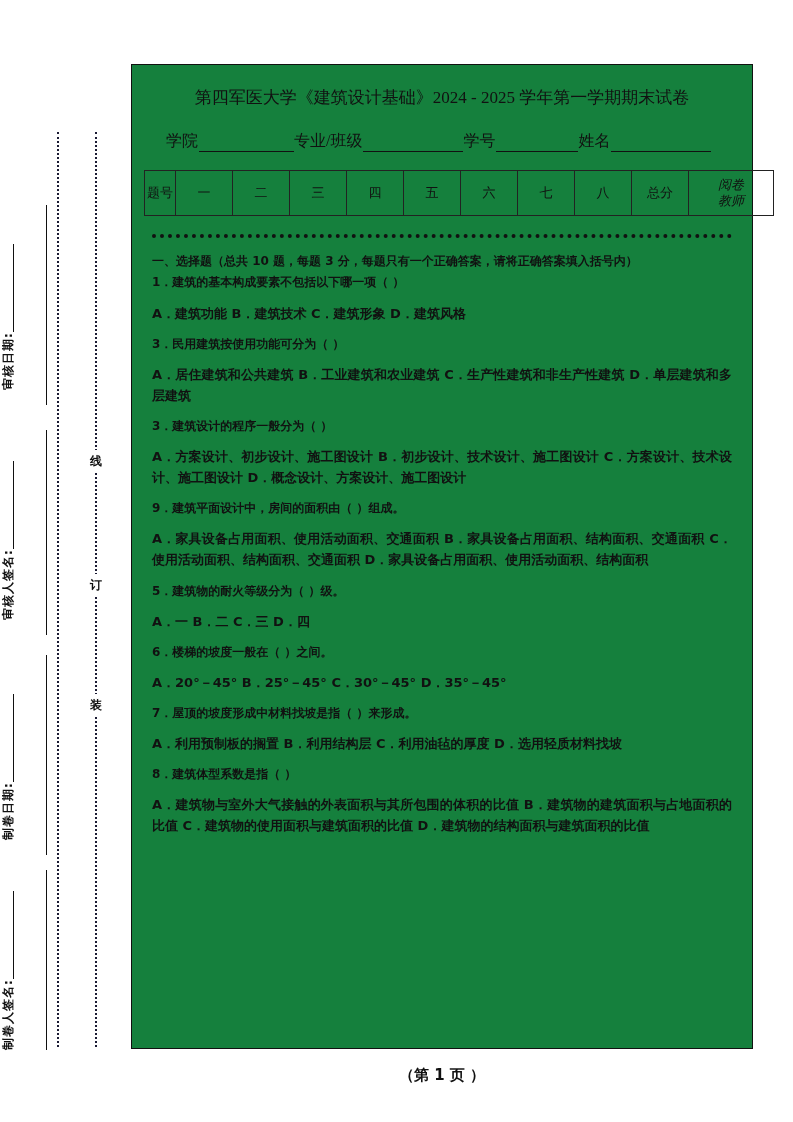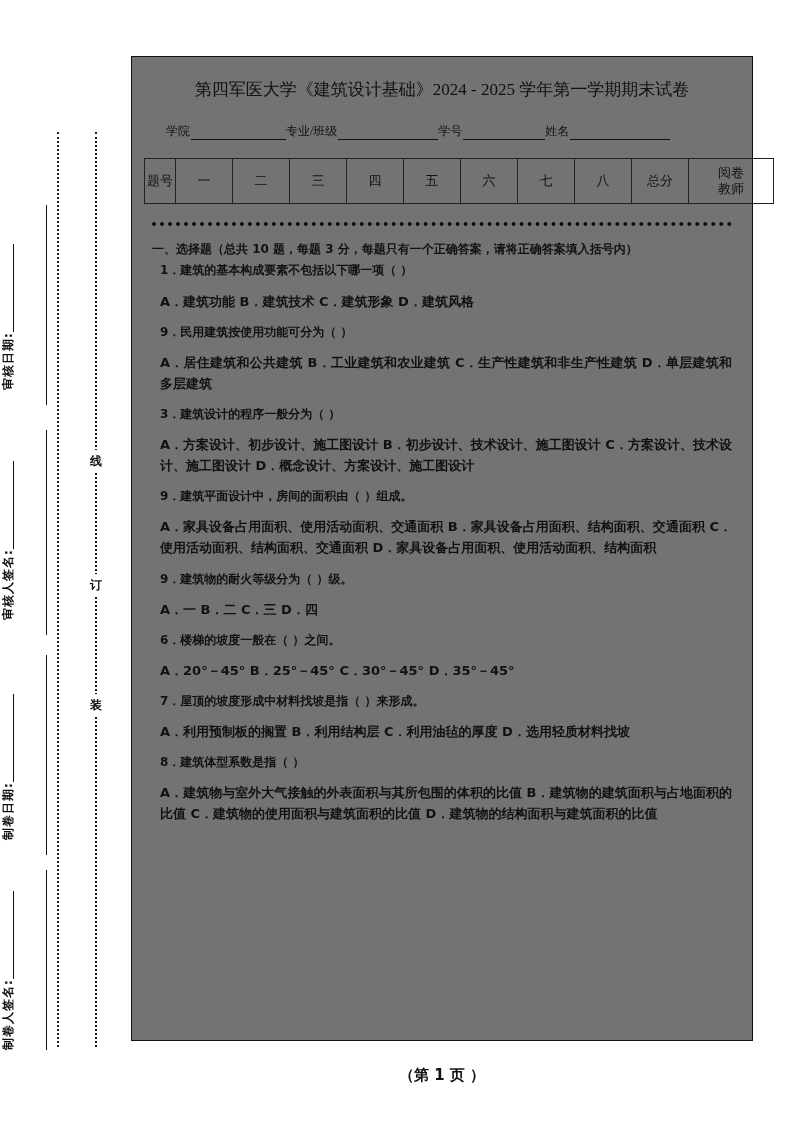--- a/index.html
+++ b/index.html
@@ -69,43 +69,43 @@
     font-weight: bold;
     background: #ffffff;
     padding: 3px 0;
     font-family: "DejaVu Sans", "Liberation Sans", sans-serif;
   }
 
   
   #paper-frame {
     position: absolute;
     left: 131px;
-    top: 56px;
+    top: 64px;
     width: 622px;
     height: 985px;
     border: 1.5px solid #111;
     box-sizing: border-box;
-    background: #737373;
+    background: #15803d;
   }
   .frame-inner {
     padding: 12px 12px 0 12px;
   }
 
   #exam-title {
     font-size: 17px;
     line-height: 30px;
     text-align: center;
     font-weight: normal;
     margin: 6px 6px 0 6px;
     font-family: "Liberation Serif", "DejaVu Serif", serif;
   }
 
   #student-info {
     margin: 18px 10px 0 22px;
-    font-size: 12px;
+    font-size: 16px;
     display: flex;
     align-items: flex-end;
     white-space: nowrap;
   }
   #student-info .field-label { padding-right: 1px; }
   #student-info .blank {
     display: inline-block;
     border-bottom: 1px solid #111;
     height: 13px;
   }
@@ -124,38 +124,38 @@
   #score-table td {
     border: 1px solid #222;
     text-align: center;
     vertical-align: middle;
     font-size: 13px;
     height: 22px;
     padding: 0;
   }
   #score-table td.head-cell { height: 44px; }
   #score-table td.label-cell { width: 30px; line-height: 1.05; }
-  #score-table td.teacher-cell { width: 84px; line-height: 1.2; }
+  #score-table td.teacher-cell { width: 84px; line-height: 1.2; font-style: italic; }
   #score-table td.total-cell { width: 56px; }
   .stack { display: block; }
 
   
   #section-separator {
     margin: 14px 8px 0 8px;
     height: 4px;
     border-bottom: 4px dotted #111;
   }
 
   
   #question-body {
     margin: 14px 8px 0 8px;
     font-size: 12.5px;
     line-height: 1.55;
   }
-  .q-block { margin-bottom: 11px; margin-left: 8px; }
+  .q-block { margin-bottom: 11px; }
   .q-section-head {
     margin-bottom: 2px;
     font-weight: bold;
     font-family: "DejaVu Sans", "Liberation Sans", sans-serif;
     font-size: 12px;
     line-height: 1.62;
     text-align: justify;
   }
   .q-stem {
     font-weight: bold;
@@ -258,36 +258,36 @@
     <div id="question-body">
 
       <div class="q-section-head">一、选择题（总共 10 题，每题 3 分，每题只有一个正确答案，请将正确答案填入括号内）</div>
 
       <div class="q-block">
         <div class="q-stem">1．建筑的基本构成要素不包括以下哪一项（   ）</div>
         <div class="q-options">A．建筑功能   B．建筑技术   C．建筑形象   D．建筑风格</div>
       </div>
 
       <div class="q-block">
-        <div class="q-stem">9．民用建筑按使用功能可分为（   ）</div>
+        <div class="q-stem">3．民用建筑按使用功能可分为（   ）</div>
         <div class="q-options">A．居住建筑和公共建筑   B．工业建筑和农业建筑   C．生产性建筑和非生产性建筑   D．单层建筑和多层建筑</div>
       </div>
 
       <div class="q-block">
         <div class="q-stem">3．建筑设计的程序一般分为（   ）</div>
         <div class="q-options">A．方案设计、初步设计、施工图设计   B．初步设计、技术设计、施工图设计   C．方案设计、技术设计、施工图设计   D．概念设计、方案设计、施工图设计</div>
       </div>
 
       <div class="q-block">
         <div class="q-stem">9．建筑平面设计中，房间的面积由（   ）组成。</div>
         <div class="q-options">A．家具设备占用面积、使用活动面积、交通面积   B．家具设备占用面积、结构面积、交通面积   C．使用活动面积、结构面积、交通面积   D．家具设备占用面积、使用活动面积、结构面积</div>
       </div>
 
       <div class="q-block">
-        <div class="q-stem">9．建筑物的耐火等级分为（   ）级。</div>
+        <div class="q-stem">5．建筑物的耐火等级分为（   ）级。</div>
         <div class="q-options">A．一   B．二   C．三   D．四</div>
       </div>
 
       <div class="q-block">
         <div class="q-stem">6．楼梯的坡度一般在（   ）之间。</div>
         <div class="q-options">A．20°－45°   B．25°－45°   C．30°－45°   D．35°－45°</div>
       </div>
 
       <div class="q-block">
         <div class="q-stem">7．屋顶的坡度形成中材料找坡是指（   ）来形成。</div>

